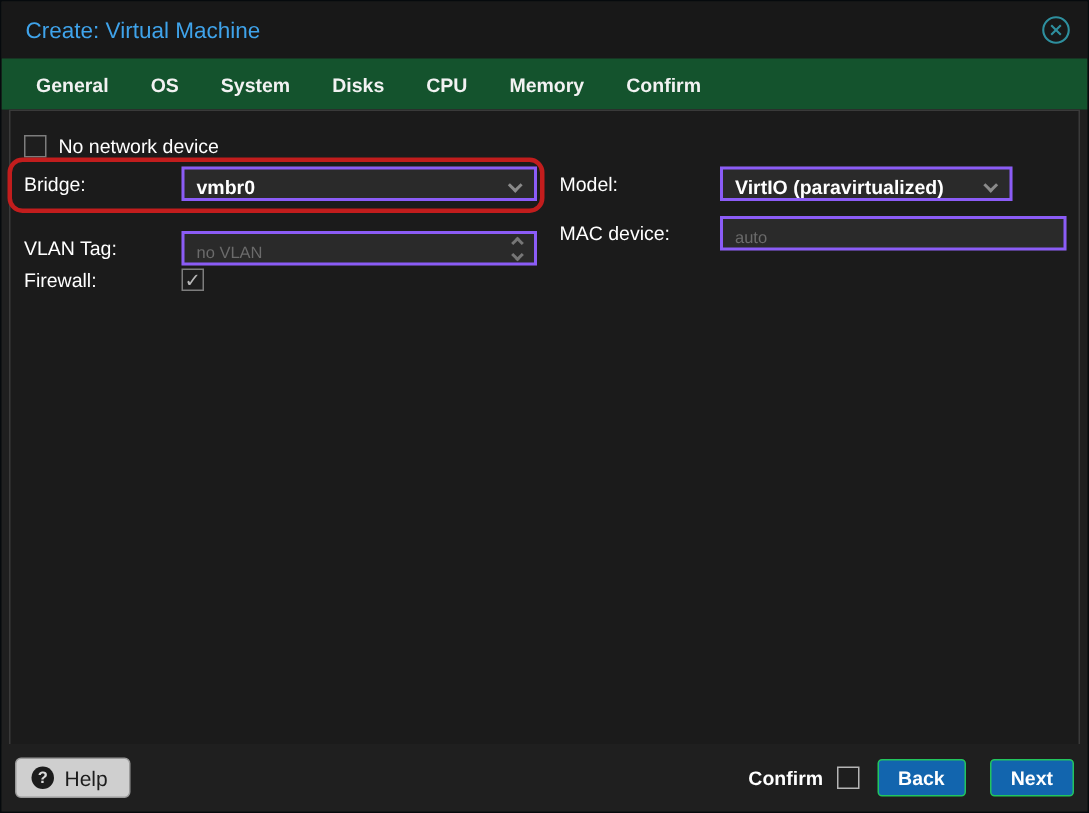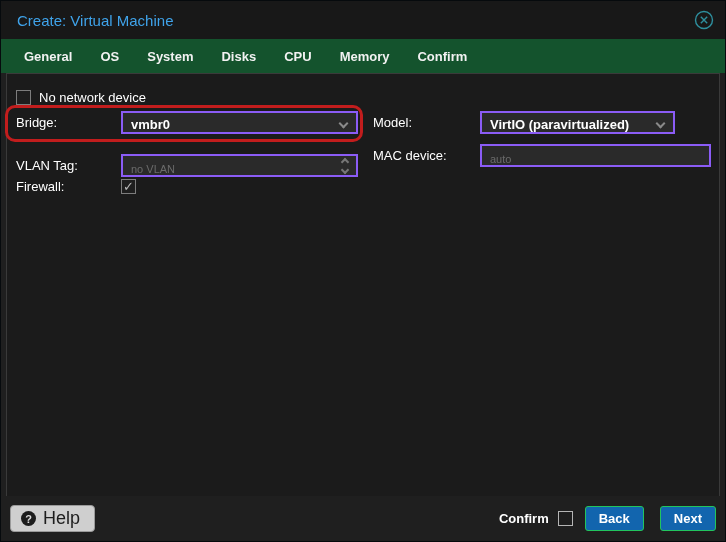--- a/index.html
+++ b/index.html
@@ -69,21 +69,21 @@
   .help-btn{
     display:flex; align-items:center; gap:7px; background:#cfcfcf;
     border:1px solid #9a9a9a; border-radius:4px; height:27px; padding:0 14px 0 10px;
     cursor:pointer;
   }
   .help-circle{
     width:15px; height:15px; border-radius:50%; background:#1c1c1c;
     color:#dcdcdc; font-size:11px; font-weight:700;
     display:flex; align-items:center; justify-content:center;
   }
-  .help-label{ color:#1d1d1d; font-size:18px; }
+  .help-label{ color:#1d1d1d; font-size:14px; }
   .footer-right{ margin-left:auto; display:flex; align-items:center; gap:9px; }
   .adv-label{ color:#ffffff; font-size:13px; font-weight:700; }
   .btn-blue{
     background:#1265ae; border:1px solid #22c55e; border-radius:3px;
     color:#ffffff; font-size:13px; font-weight:700; height:25px;
     padding:0 13px; display:flex; align-items:center; cursor:pointer;
   }
 </style>
 </head>
 <body>

